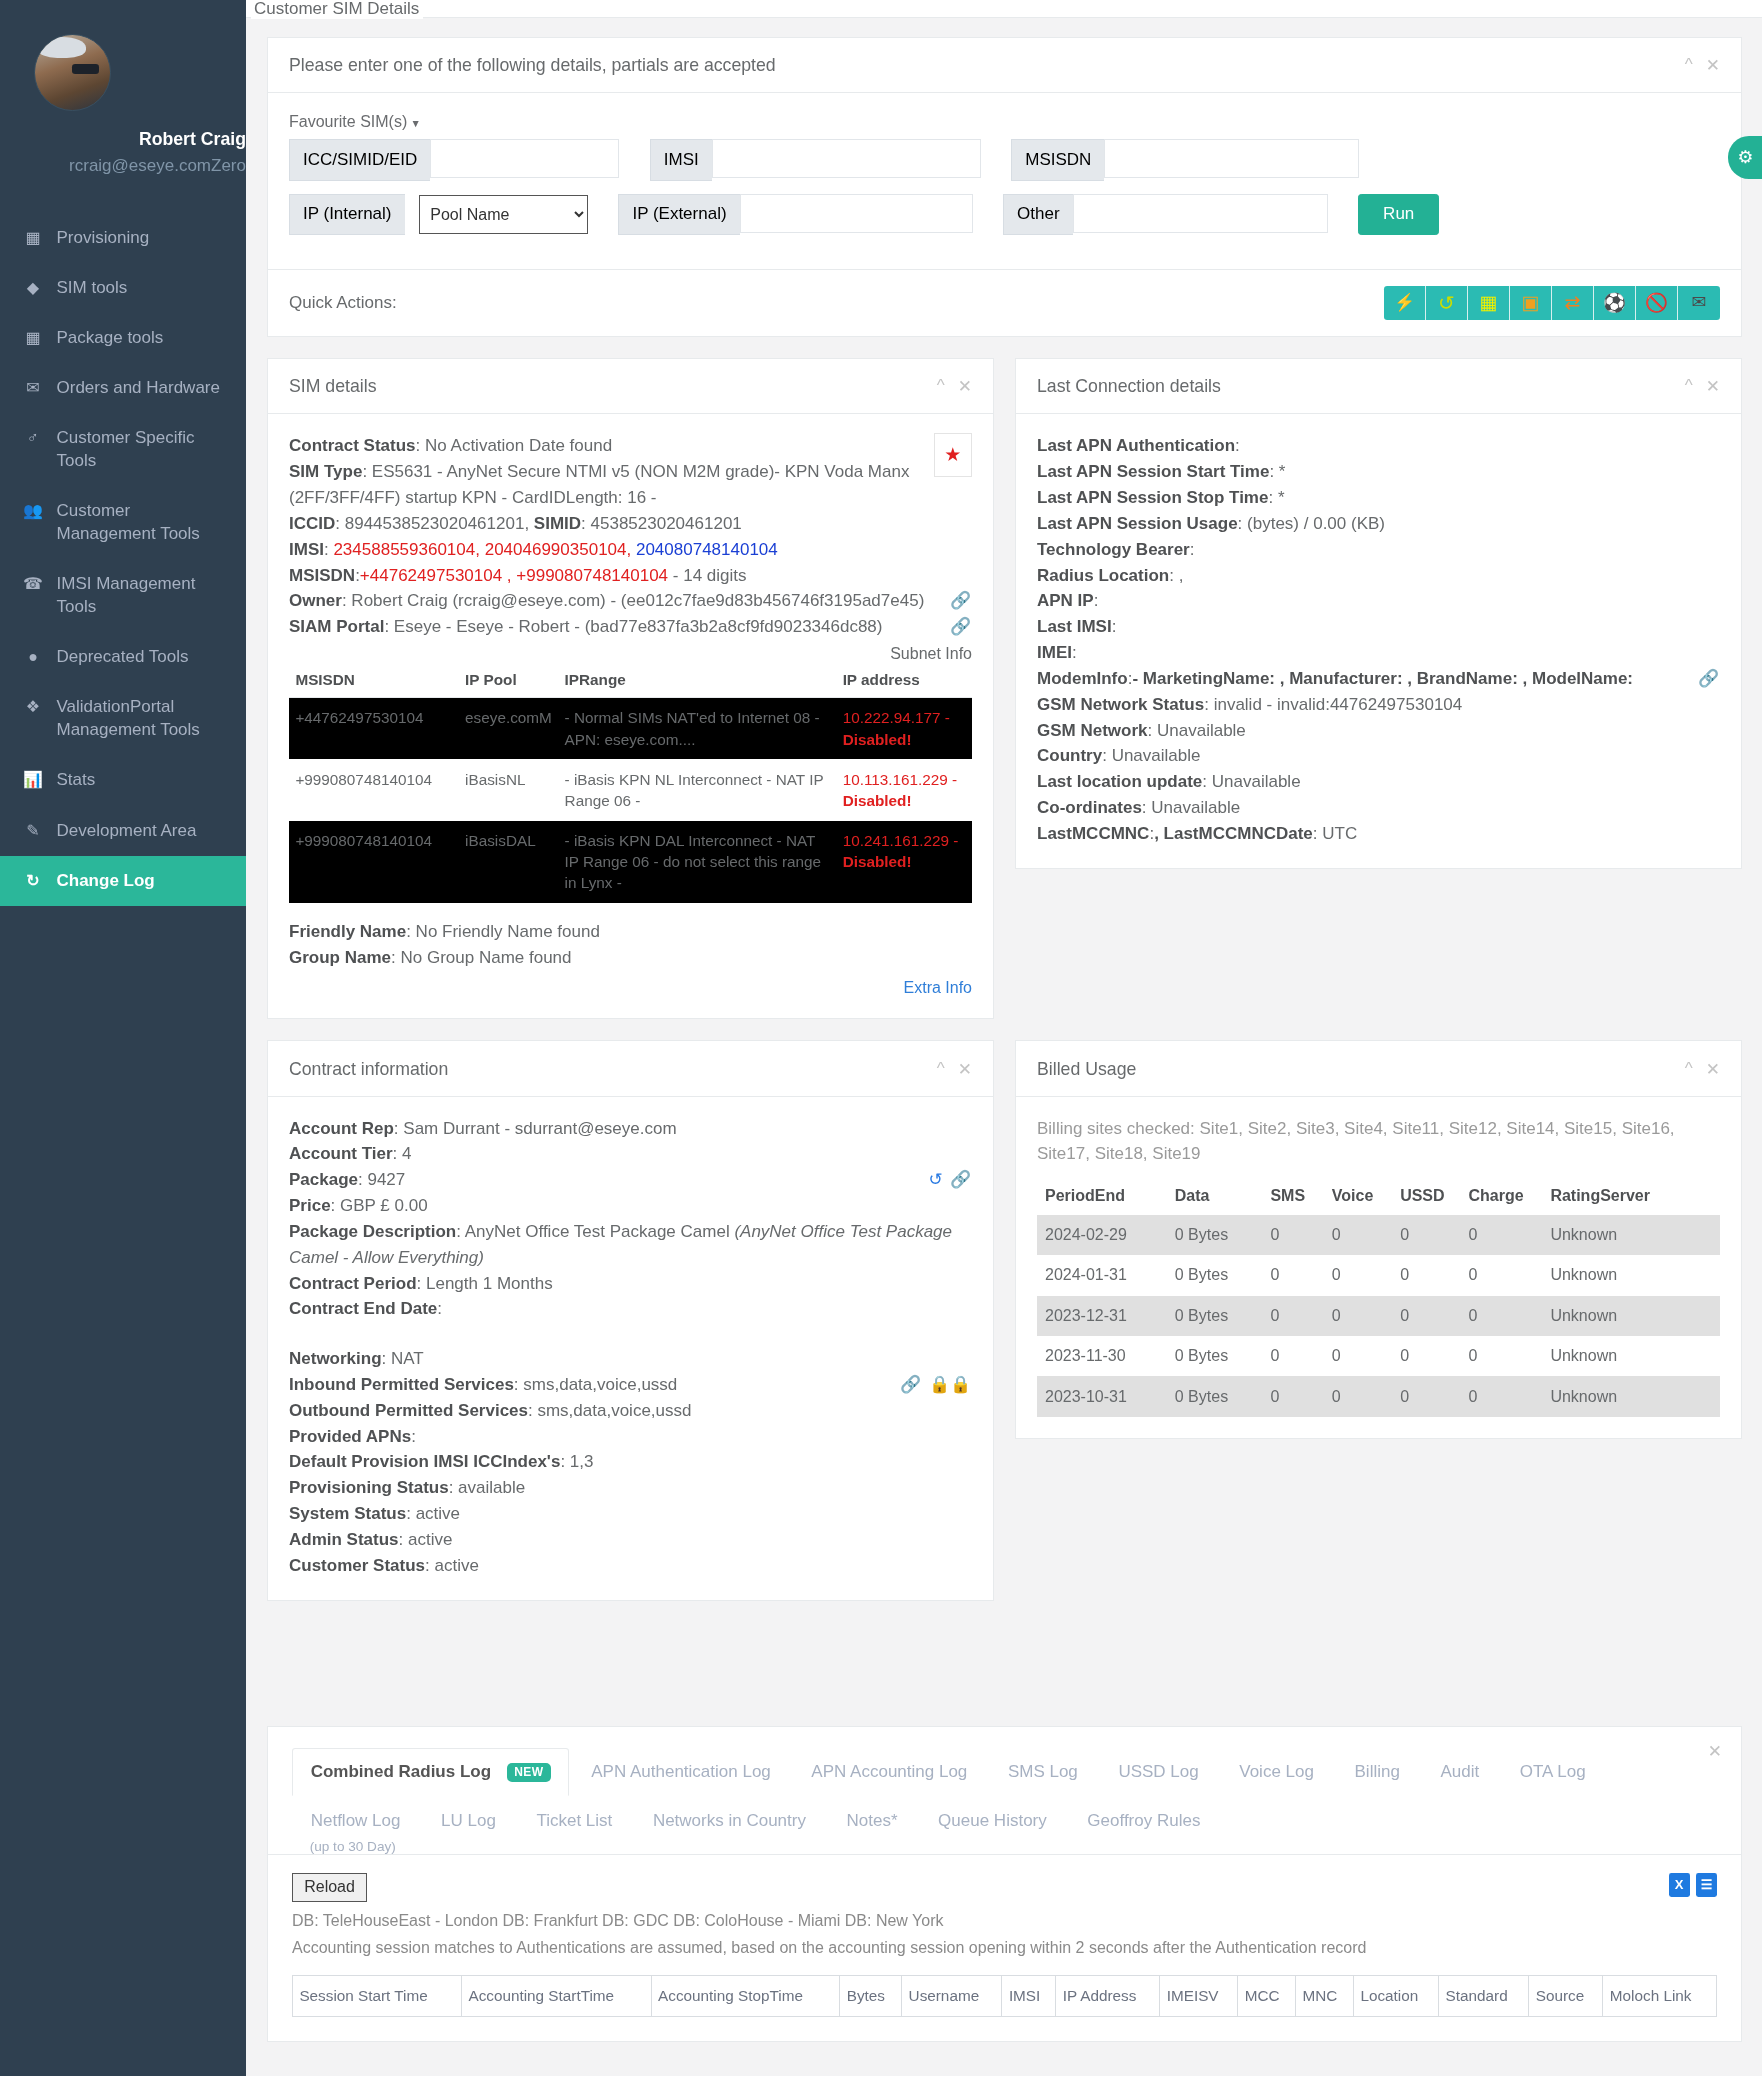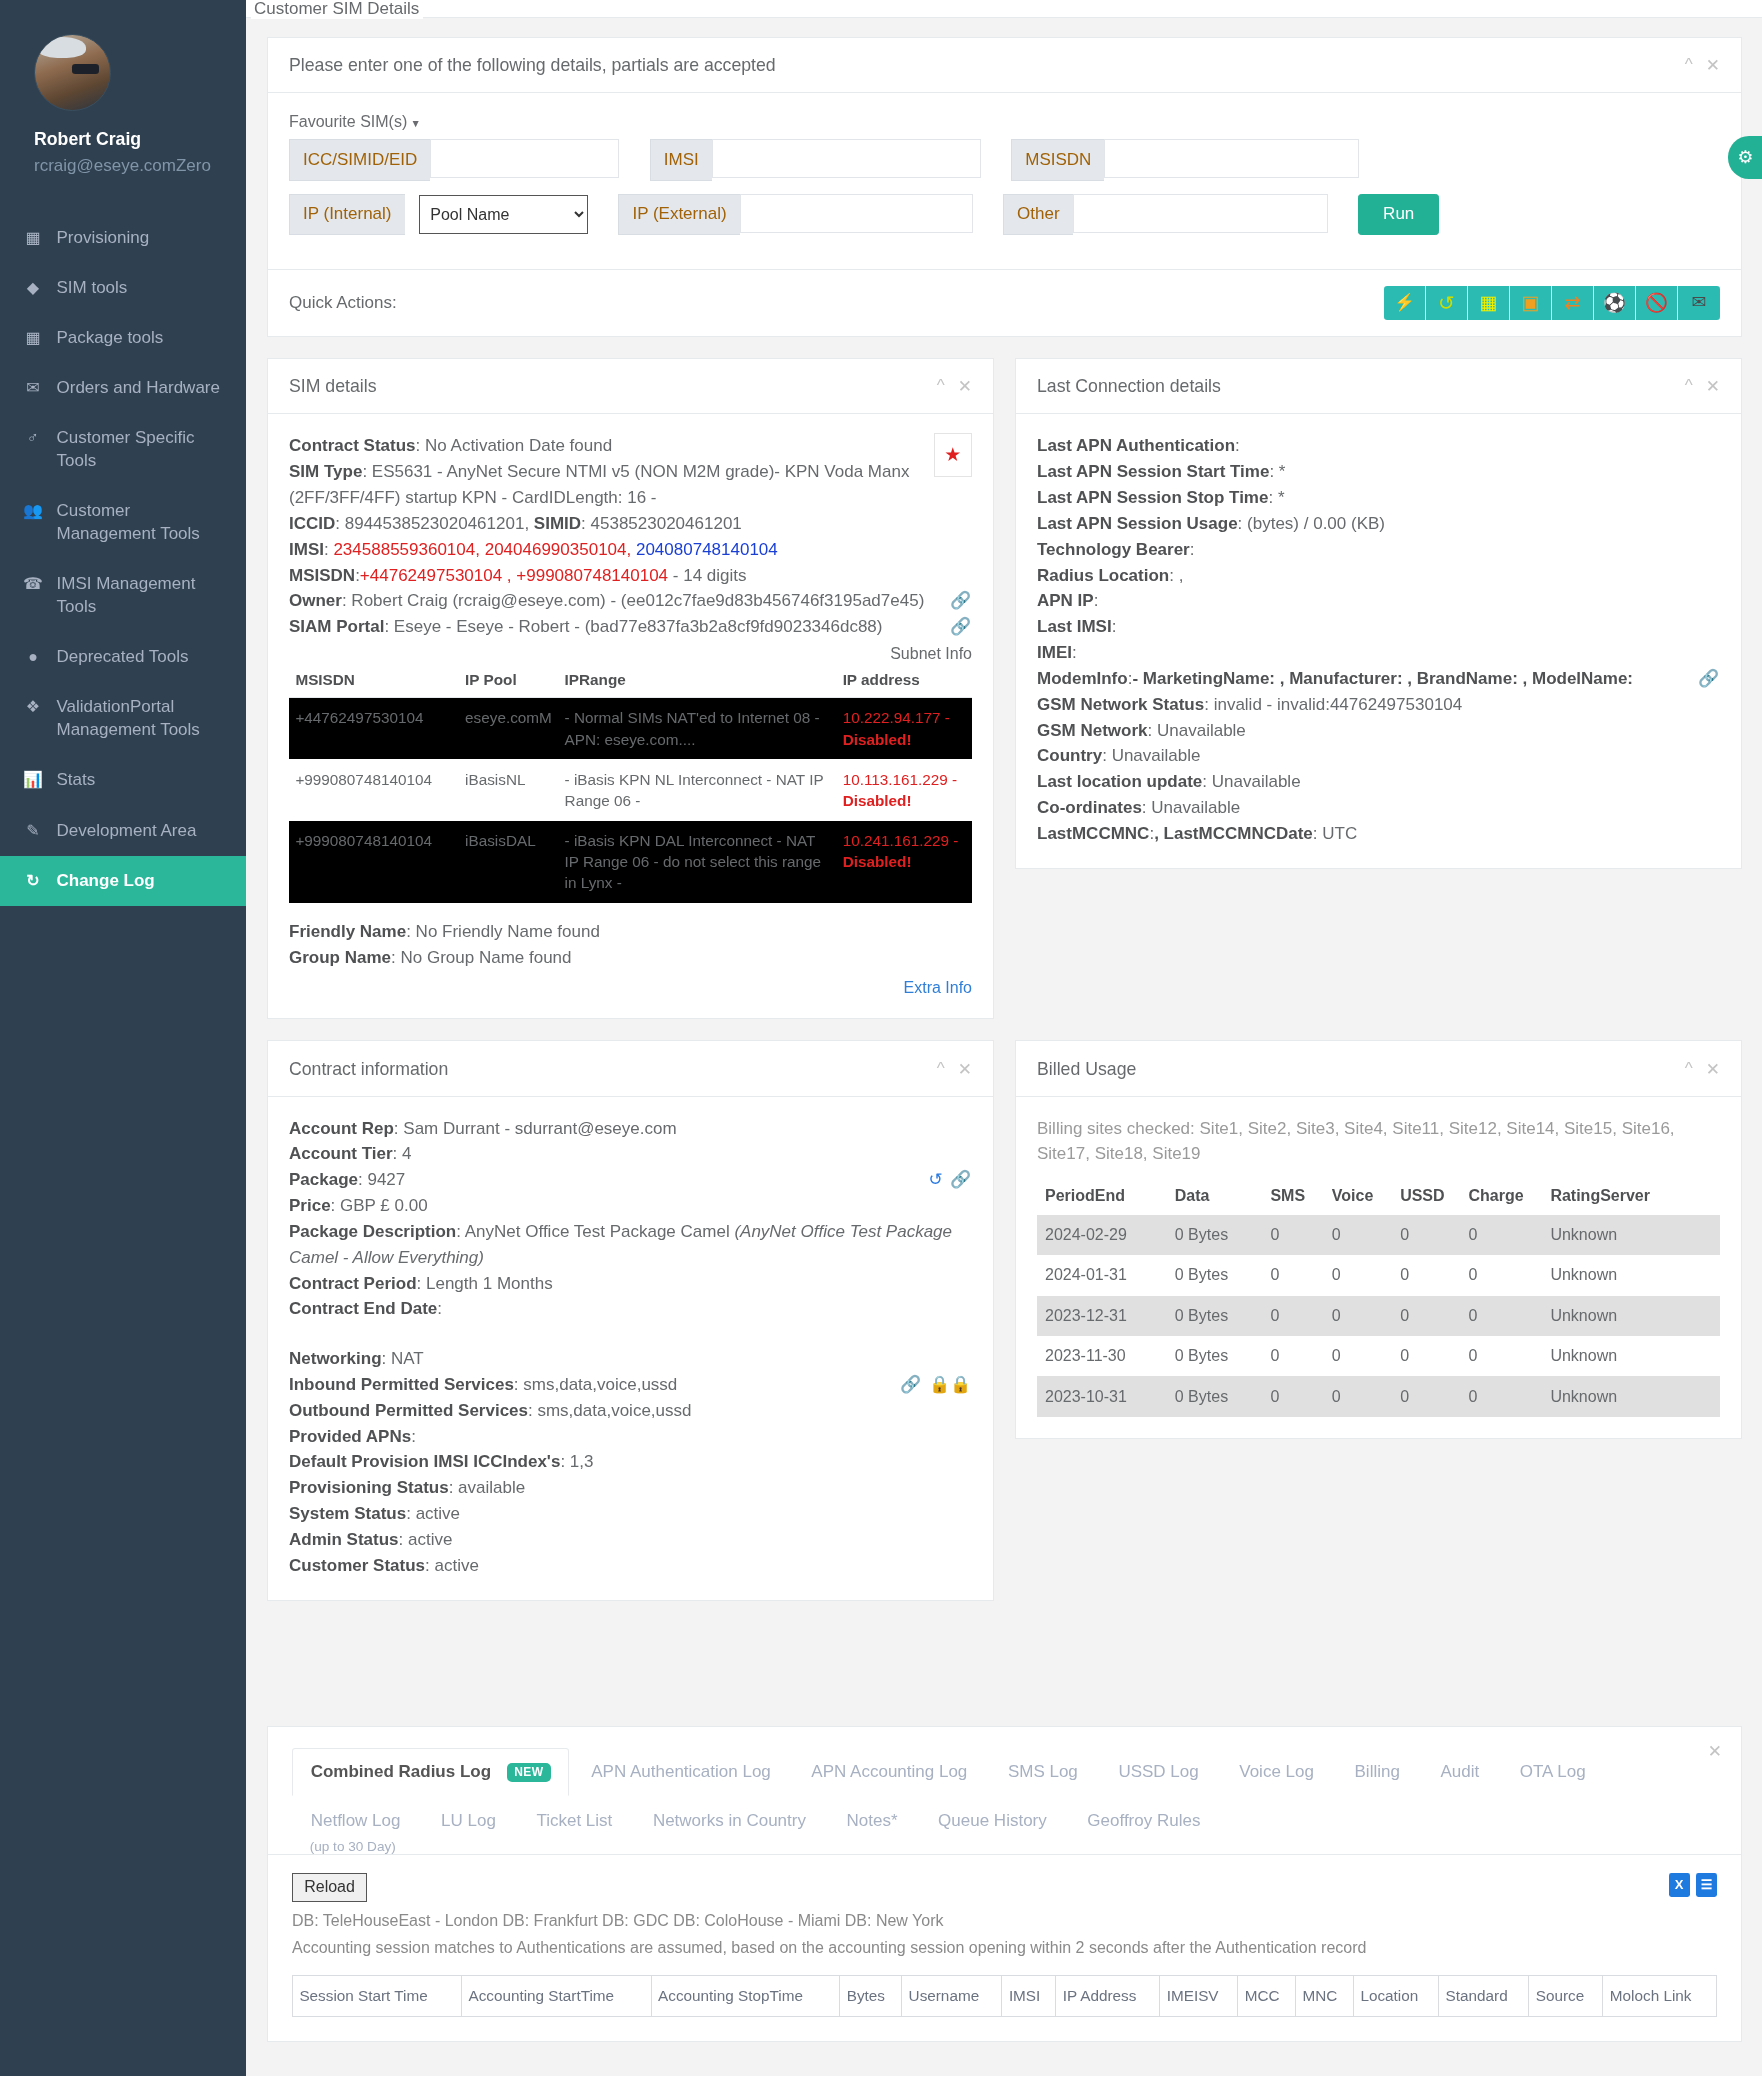--- a/index.html
+++ b/index.html
@@ -14,21 +14,21 @@
   }
   .app { display: flex; width: 1763px; height: 2077px; }
 
   
   .sidebar {
     width: 246px; min-width: 246px;
     background: #2f4050;
     color: #a7b1c2;
     position: relative;
   }
-  .profile { padding: 34px 0 30.5px 34px; background:#2f4050; }
+  .profile { padding: 34px 0 30.5px 34px; background:#2f4050;text-align:right; }
   .avatar {
     width: 77px; height: 77px; border-radius: 50%;
     background: linear-gradient(160deg,#b9b1a4 0%,#8e6b4f 40%,#5d4632 70%,#2b3440 100%);
     position: relative; overflow: hidden; border: 1.6px solid #394f60;
   }
   .avatar:before{
     content:""; position:absolute; left:3.2px; top:1.6px; width:48px; height:21px;
     background:#d8dde2; border-radius:50% 50% 40% 40%;
   }
   .avatar:after{
@@ -73,21 +73,21 @@
   .panel-tools span { cursor:pointer; }
   .panel-body { padding: 19px 21px 21px 21px; }
 
   
   .fav-link { color:#6a6c6f; font-size:16px; margin-bottom:8px; display:inline-block; cursor:pointer;}
   .fav-link .caret { font-size:10.4px; margin-left:3.2px; }
   .form-row { display:flex; gap:0; margin-bottom:13px; align-items:center; }
   .ig { display:flex; align-items:stretch; }
   .ig-label {
     background:#e4e8ec; border:0.8px solid #d7dde3; border-right:none;
-    padding: 9.6px 13px; font-size:17px; color:#a16207; display:flex; align-items:center;
+    padding: 9.6px 13px; font-size:17px; color:#000000; display:flex; align-items:center;
     white-space:nowrap;
   }
   .ig-input {
     border:0.8px solid #e2e6ea; background:#fff; height:39px; font-size:16px;
     padding: 4.8px 8px; font-family:"Liberation Sans", sans-serif; color:#555;
     outline:none;
   }
   .sel {
     border:0.8px solid #555; background:#fff; height:39px; font-size:16px;
     padding: 3.2px 6.4px; font-family:"Liberation Sans", sans-serif; color:#333;

